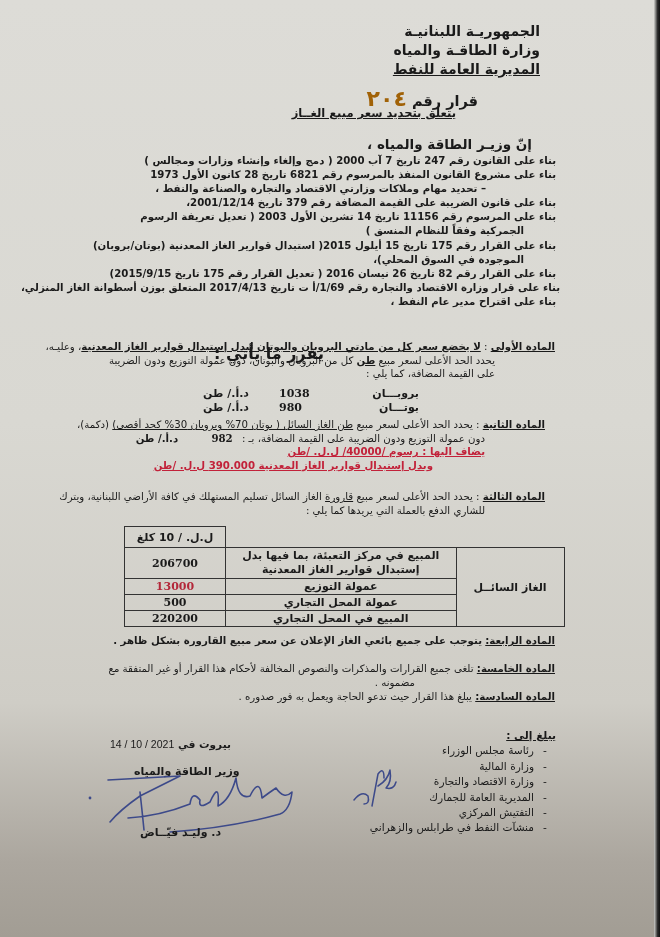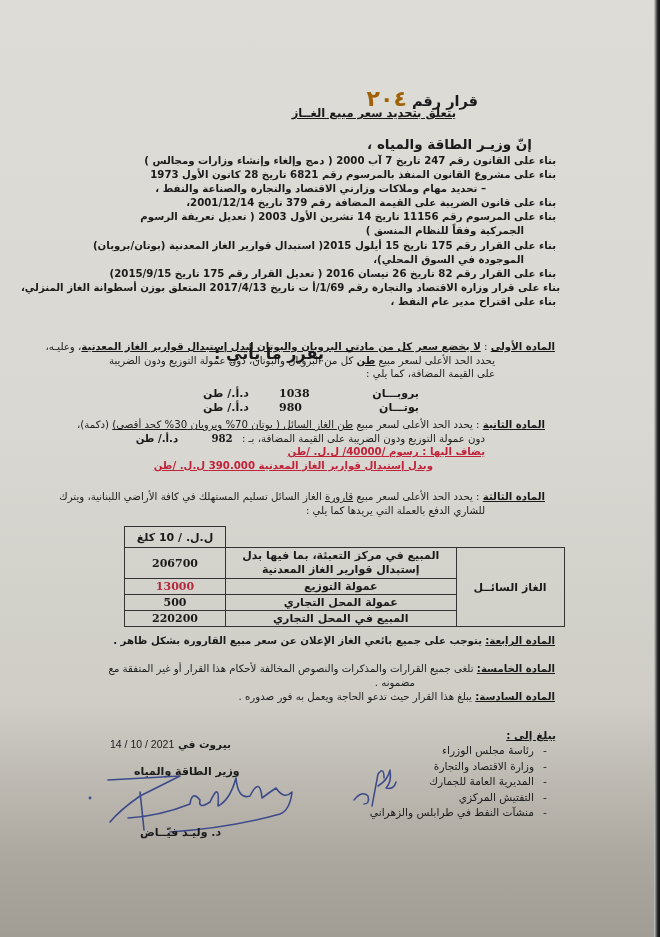--- a/index.html
+++ b/index.html
@@ -47,20 +47,25 @@
   .cc .item::before { content: "-"; display: inline-block; width: 22px; text-align: center; }
   svg.sig { position: absolute; }
 </style>
 </head>
 <body>
 
 <div class="edge-right"></div>
 
 <div class="page">
 
+  <div class="abs hdr">
+    <div>الجمهوريـة اللبنانيـة</div>
+    <div>وزارة الطاقـة والمياه</div>
+    <div class="u">المديرية العامة للنفط</div>
+  </div>
 
   <div class="abs decision-title">
     <span>قرار رقم</span>
     <span class="num">٢٠٤</span>
   </div>
   <div class="abs subject">يتعلق بتحديد سعر مبيع الغــاز</div>
 
   <div class="abs minister">إنّ وزيـر الطاقة والمياه ،</div>
   <div class="abs considerations">
     <div>بناء على القانون رقم 247 تاريخ 7 آب 2000 ( دمج وإلغاء وإنشاء وزارات ومجالس )</div>
@@ -171,20 +176,21 @@
   </div>
 
   <div class="abs art" style="top:690px; right:105px;">
     <span class="lbl">المادة السادسة:</span>
     <span>يبلغ هذا القرار حيث تدعو الحاجة ويعمل به فور صدوره .</span>
   </div>
 
   <div class="abs cc">
     <div class="head">يبلغ إلى :</div>
     <div class="item">رئاسة مجلس الوزراء</div>
+    <div class="item">وزارة المالية</div>
     <div class="item">وزارة الاقتصاد والتجارة</div>
     <div class="item">المديرية العامة للجمارك</div>
     <div class="item">التفتيش المركزي</div>
     <div class="item">منشآت النفط في طرابلس والزهراني</div>
   </div>
 </div>
 
 <div class="abs sig-date">
   <span>بيروت في</span>
   <span class="d" dir="ltr">14 / 10 / 2021</span>

